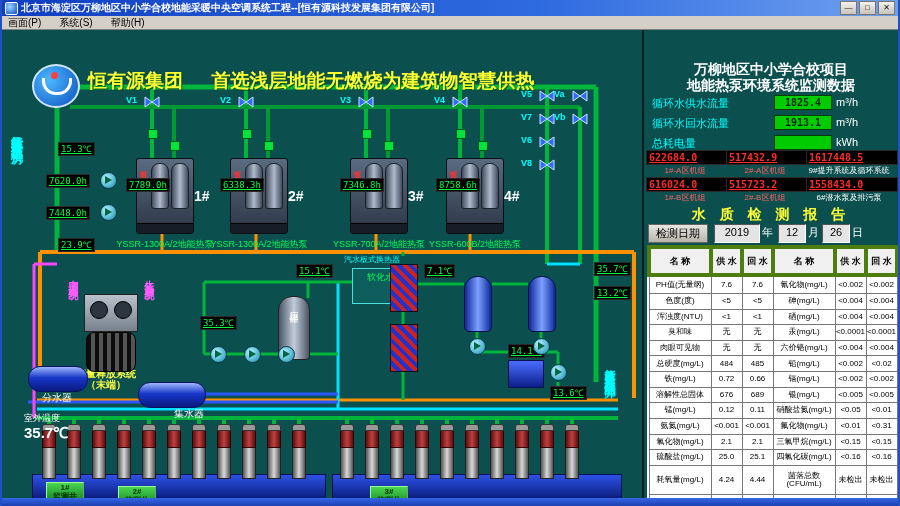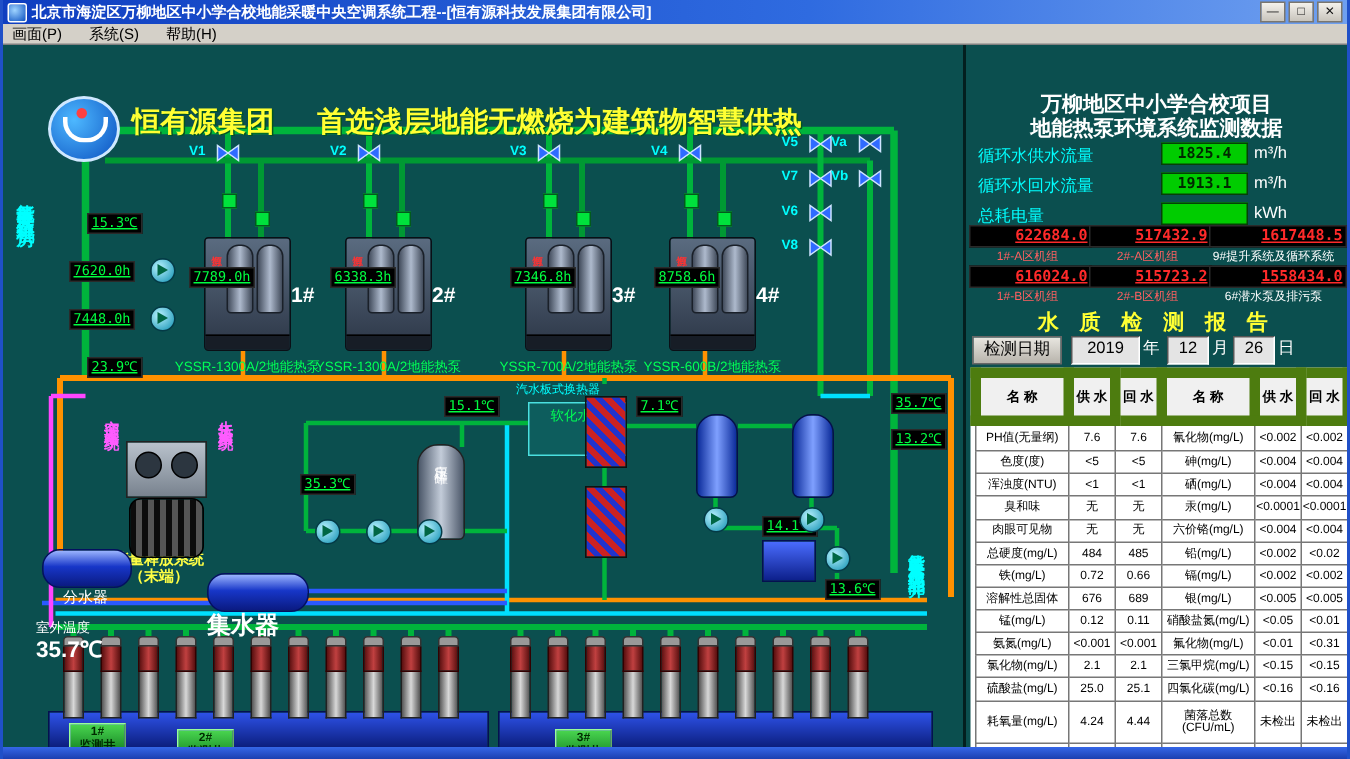--- a/index.html
+++ b/index.html
@@ -22,37 +22,37 @@
     background:linear-gradient(180deg,#3567e8,#1b3fb0);}
   #content{position:absolute;left:0;top:30px;width:900px;height:468px;}
   #pipes{position:absolute;left:0;top:0;z-index:1;pointer-events:none;}
   
   .vt{writing-mode:vertical-rl;text-orientation:upright;letter-spacing:2px;}
   .cy{color:#00ffff;}
   .brand-title{color:#ffff33;font-weight:bold;font-size:19px;text-shadow:1px 1px 0 #052;}
   .proj{color:#ffffff;font-weight:bold;font-size:14px;text-align:center;}
   .led{background:#000;color:#00ff41;font-family:"DejaVu Sans Mono",monospace;
        font-size:9px;padding:0 2px;border:1px solid #2a2a2a;line-height:12px;white-space:nowrap;text-decoration:underline;}
-  .led.red{color:#ff2a2a;font-weight:bold;font-size:10px;text-align:right;line-height:13px;}
+  .led.red{color:#ff2a2a;font-weight:bold;font-size:10px;text-align:left;line-height:13px;}
   .gled{background:#00cc00;color:#002900;font-weight:bold;font-family:"DejaVu Sans Mono",monospace;
         font-size:10px;text-align:center;border:1px solid #064006;line-height:13px;}
   .flabel{font-size:11px;color:#00ffff;white-space:nowrap;}
   .funit{font-size:11px;color:#fff;}
   .mlabel{font-size:8px;text-align:center;color:#ff6060;white-space:nowrap;overflow:hidden;}
   .mlabel.white{color:#fff;}
   .report-title{color:#ffff33;font-weight:bold;font-size:14px;letter-spacing:5px;text-align:center;}
   .datebtn{background:linear-gradient(180deg,#e8e6e0,#b8b4ac);border:1px solid #666;
            font-size:11px;color:#000;text-align:center;line-height:16px;}
   .datebox{background:#e4e4e4;border:1px solid #555;border-bottom-color:#fff;border-right-color:#fff;
            font-size:11px;color:#000;text-align:center;line-height:15px;}
   .datesuf{color:#fff;font-size:11px;line-height:17px;}
   
   #wq-table{position:absolute;left:645px;top:215px;width:248px;height:280px;z-index:3;
     border-collapse:collapse;table-layout:fixed;background:#fff;font-size:8px;color:#000;}
-  #wq-table th{border:7px solid #4d7c0f;background:#f0f0f0;font-size:9px;font-weight:bold;padding:0;}
+  #wq-table th{border:4px solid #4d7c0f;background:#f0f0f0;font-size:9px;font-weight:bold;padding:0;}
   #wq-table td{border:1px solid #777;text-align:center;padding:0;overflow:hidden;line-height:1.05;}
   
   .unit{background:linear-gradient(180deg,#5a6b80,#2c3646);border:1px solid #0a0f16;border-radius:3px;}
   .ucyl{position:absolute;top:4px;width:16px;height:44px;border-radius:8px 8px 3px 3px;
         background:linear-gradient(90deg,#424c5c,#aebacd,#424c5c);border:1px solid #1a2029;}
   .ubrand{position:absolute;left:1px;top:6px;color:#ff3333;font-size:7px;writing-mode:vertical-rl;text-orientation:upright;}
   .ubase{position:absolute;bottom:0;left:0;width:100%;height:9px;background:#171d26;border-top:1px solid #000;}
   .uid{color:#fff;font-weight:bold;font-size:14px;}
   .umodel{color:#00ff55;font-size:9px;text-align:center;white-space:nowrap;}
   .vlabel{color:#00ffff;font-size:9px;font-weight:bold;}
@@ -212,21 +212,21 @@
 
     <div class="abs ahu" style="left:82px;top:264px;width:52px;height:36px;">
       <div class="fan" style="left:5px;"></div>
       <div class="fan" style="left:29px;"></div>
     </div>
     <div class="abs drum" style="left:84px;top:302px;width:48px;height:38px;"></div>
 
     <div class="abs hcyl" style="left:26px;top:336px;width:58px;height:24px;"></div>
     <div class="abs" style="left:26px;top:361px;width:58px;text-align:center;color:#fff;font-size:10px;">分水器</div>
     <div class="abs hcyl" style="left:136px;top:352px;width:66px;height:24px;"></div>
-    <div class="abs" style="left:136px;top:377px;width:66px;text-align:left;color:#fff;font-size:16px;font-weight:bold;">集水器</div>
+    <div class="abs" style="left:136px;top:377px;width:66px;text-align:right;color:#fff;font-size:10px;">集水器</div>
 
     <div class="abs tankbox" style="left:350px;top:238px;width:64px;height:34px;">
       <div style="color:#00ff55;font-size:9px;text-align:center;margin-top:2px;">软化水箱</div>
     </div>
     <div class="abs vcyl" style="left:276px;top:266px;width:30px;height:62px;">
       <div class="vt" style="color:#fff;font-size:9px;margin:6px auto;width:12px;">定压罐</div>
     </div>
 
     <div class="abs cy" style="left:342px;top:224px;font-size:8px;">汽水板式换热器</div>
     <div class="abs hx" style="left:388px;top:234px;width:26px;height:46px;"></div>

